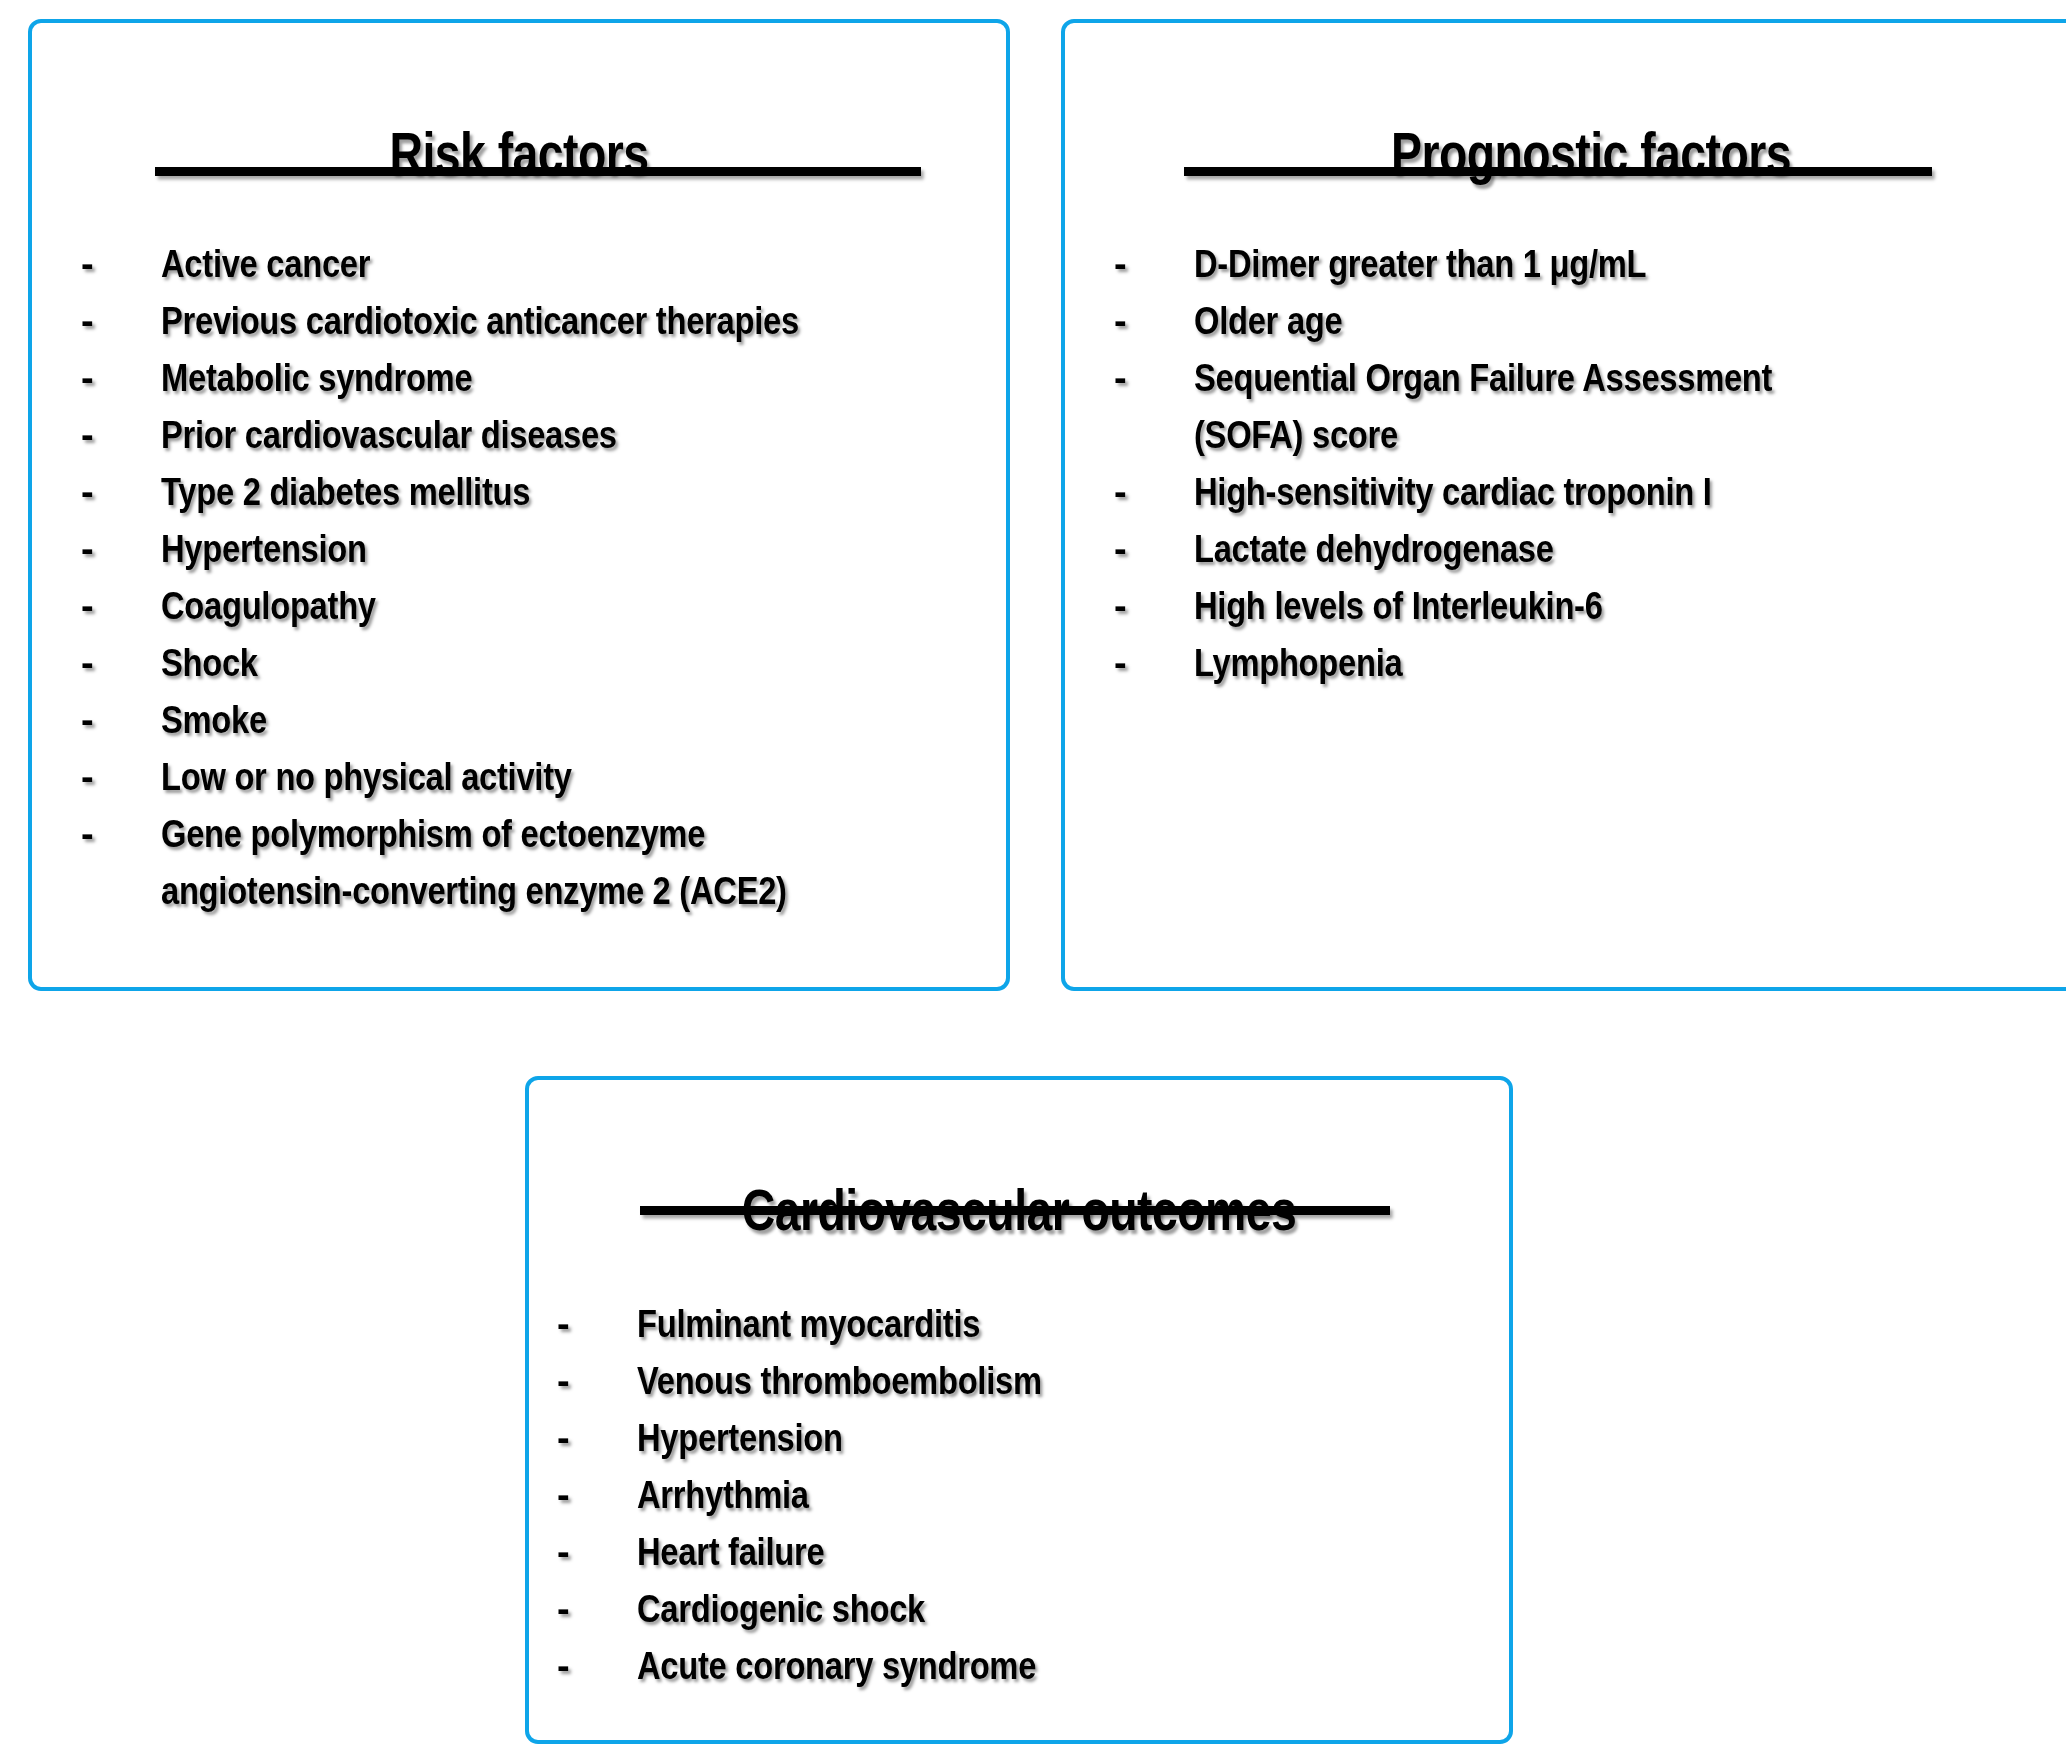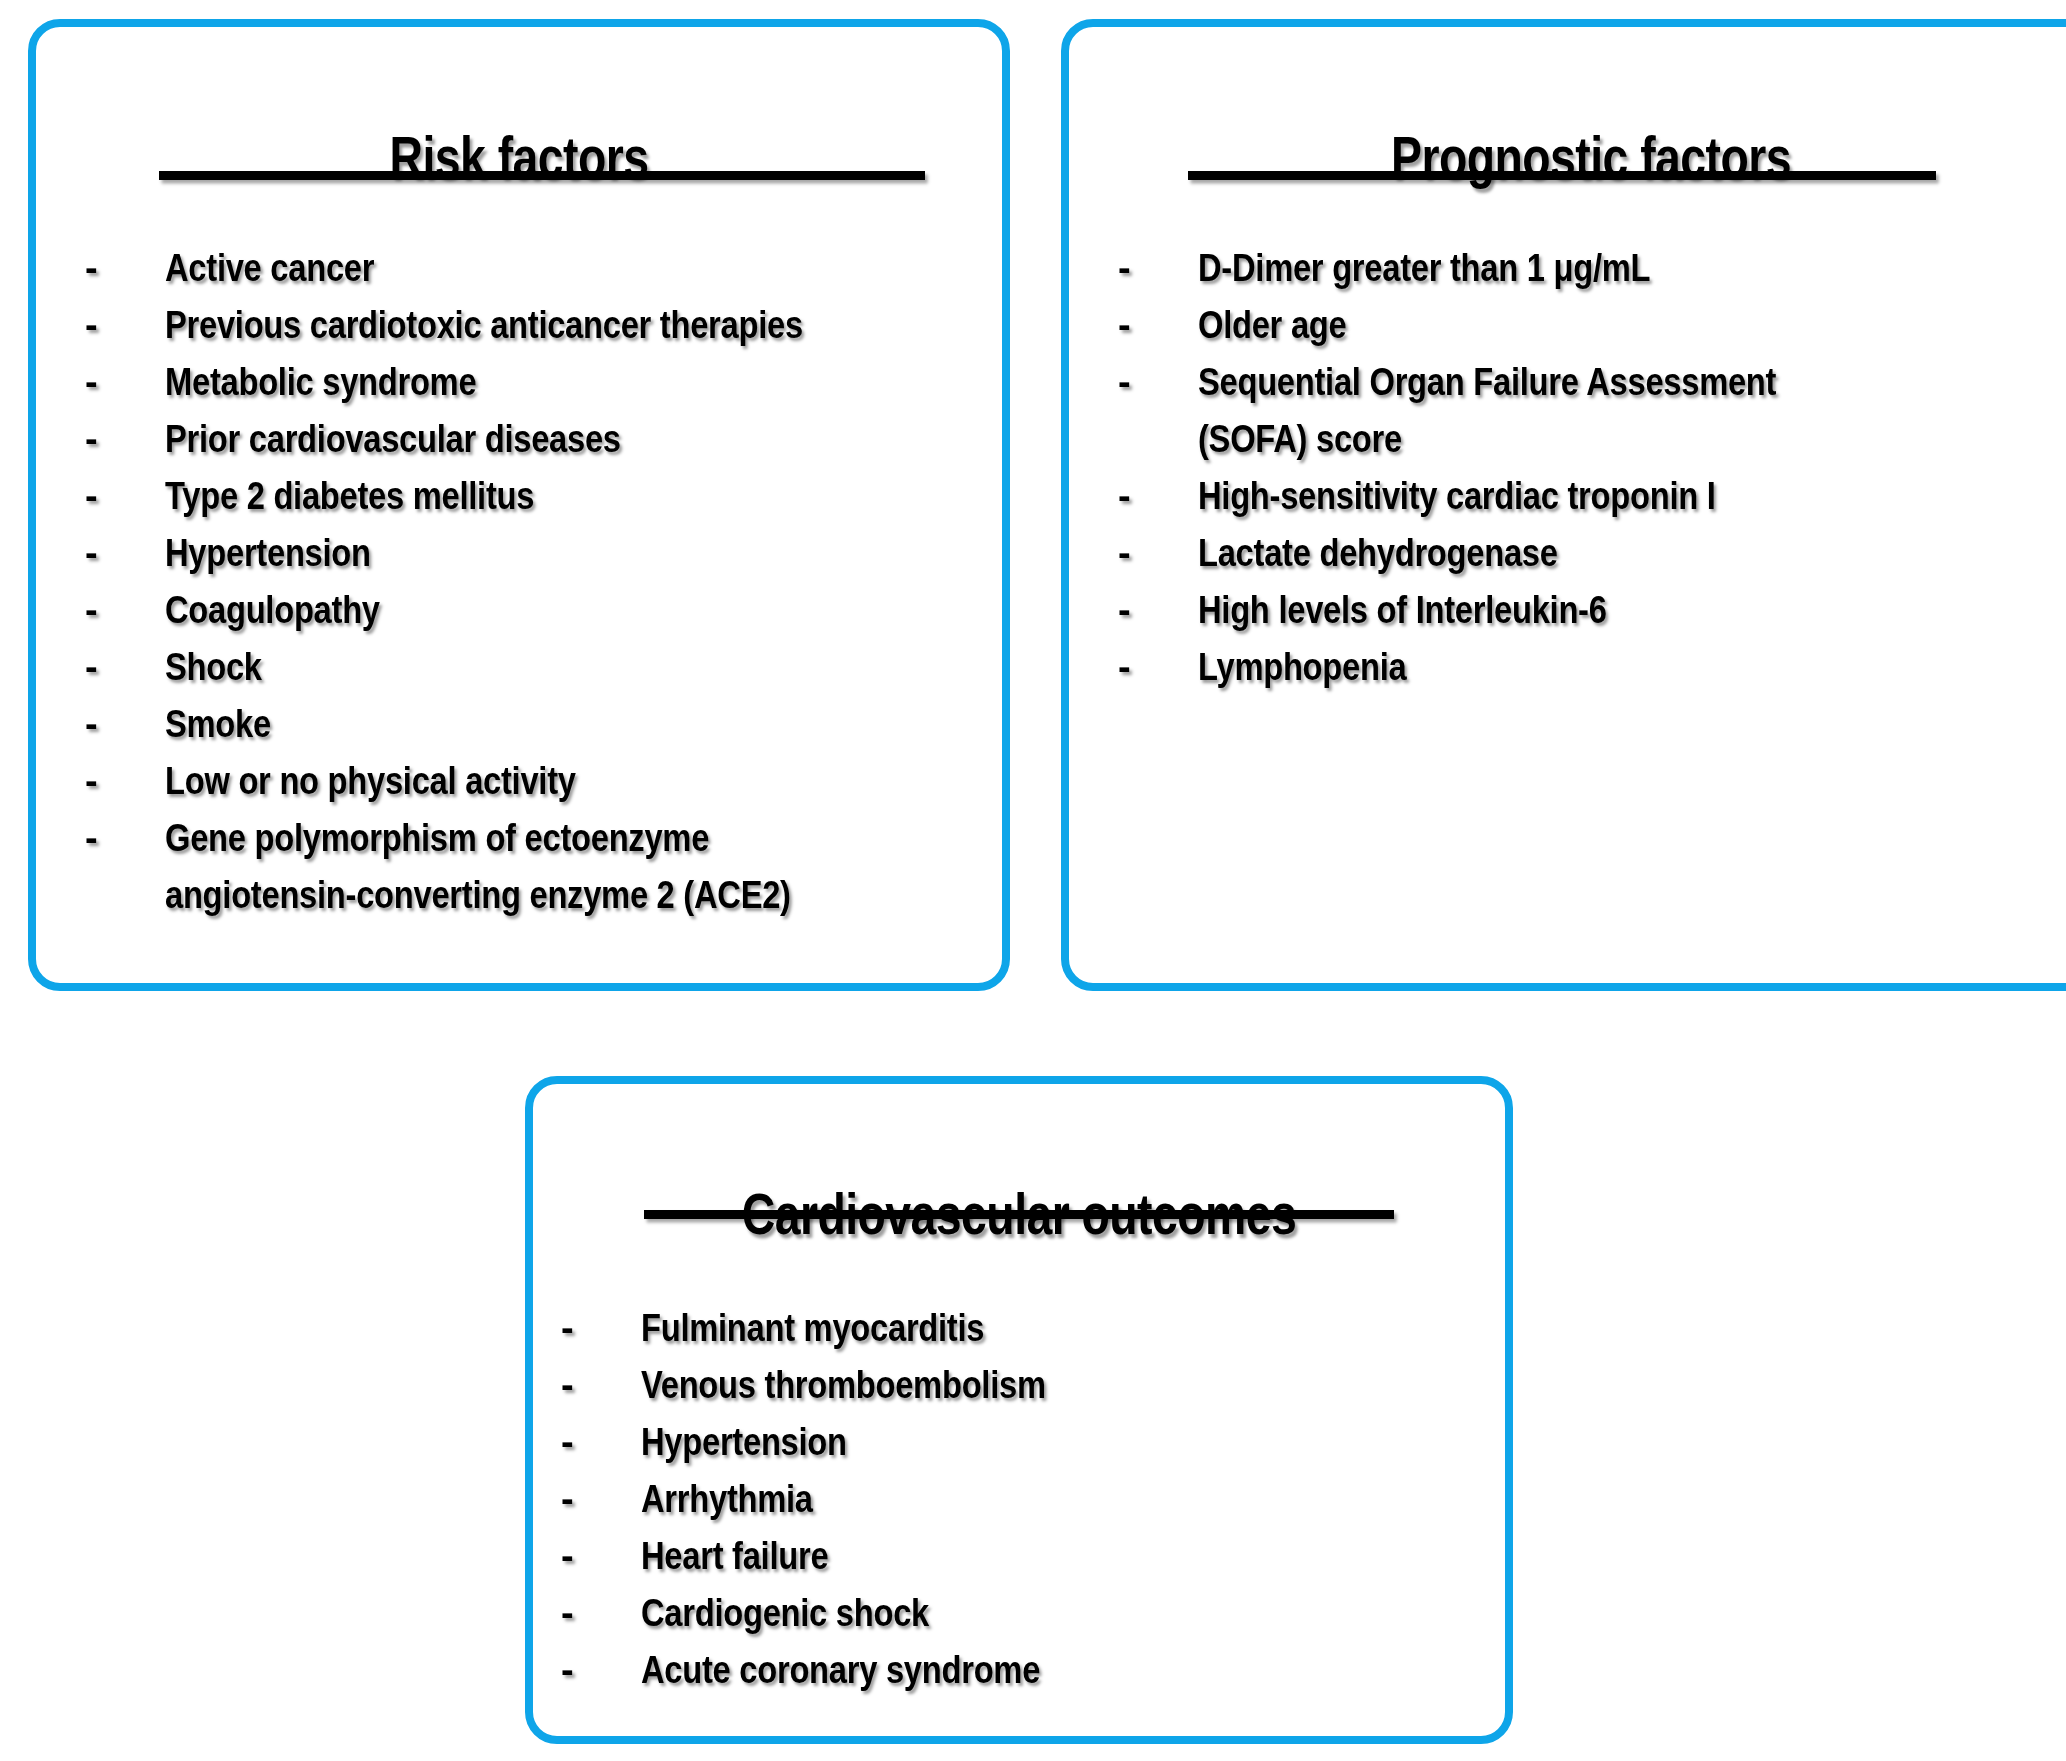--- a/index.html
+++ b/index.html
@@ -21,22 +21,22 @@
     left: 0; top: 0;
     width: 2066px;
     height: 1762px;
   }
 
   
   .panel {
     position: absolute;
     box-sizing: border-box;
     background: #ffffff;
-    border: 8px solid #0ea5e9;
-    border-radius: 32px;
+    border: 4px solid #0ea5e9;
+    border-radius: 13px;
     padding-left: 38px;
   }
   #panel-risk {
     left: 28px;
     top: 19px;
     width: 982px;
     height: 972px;
   }
   #panel-prognostic {
     left: 1061px;

